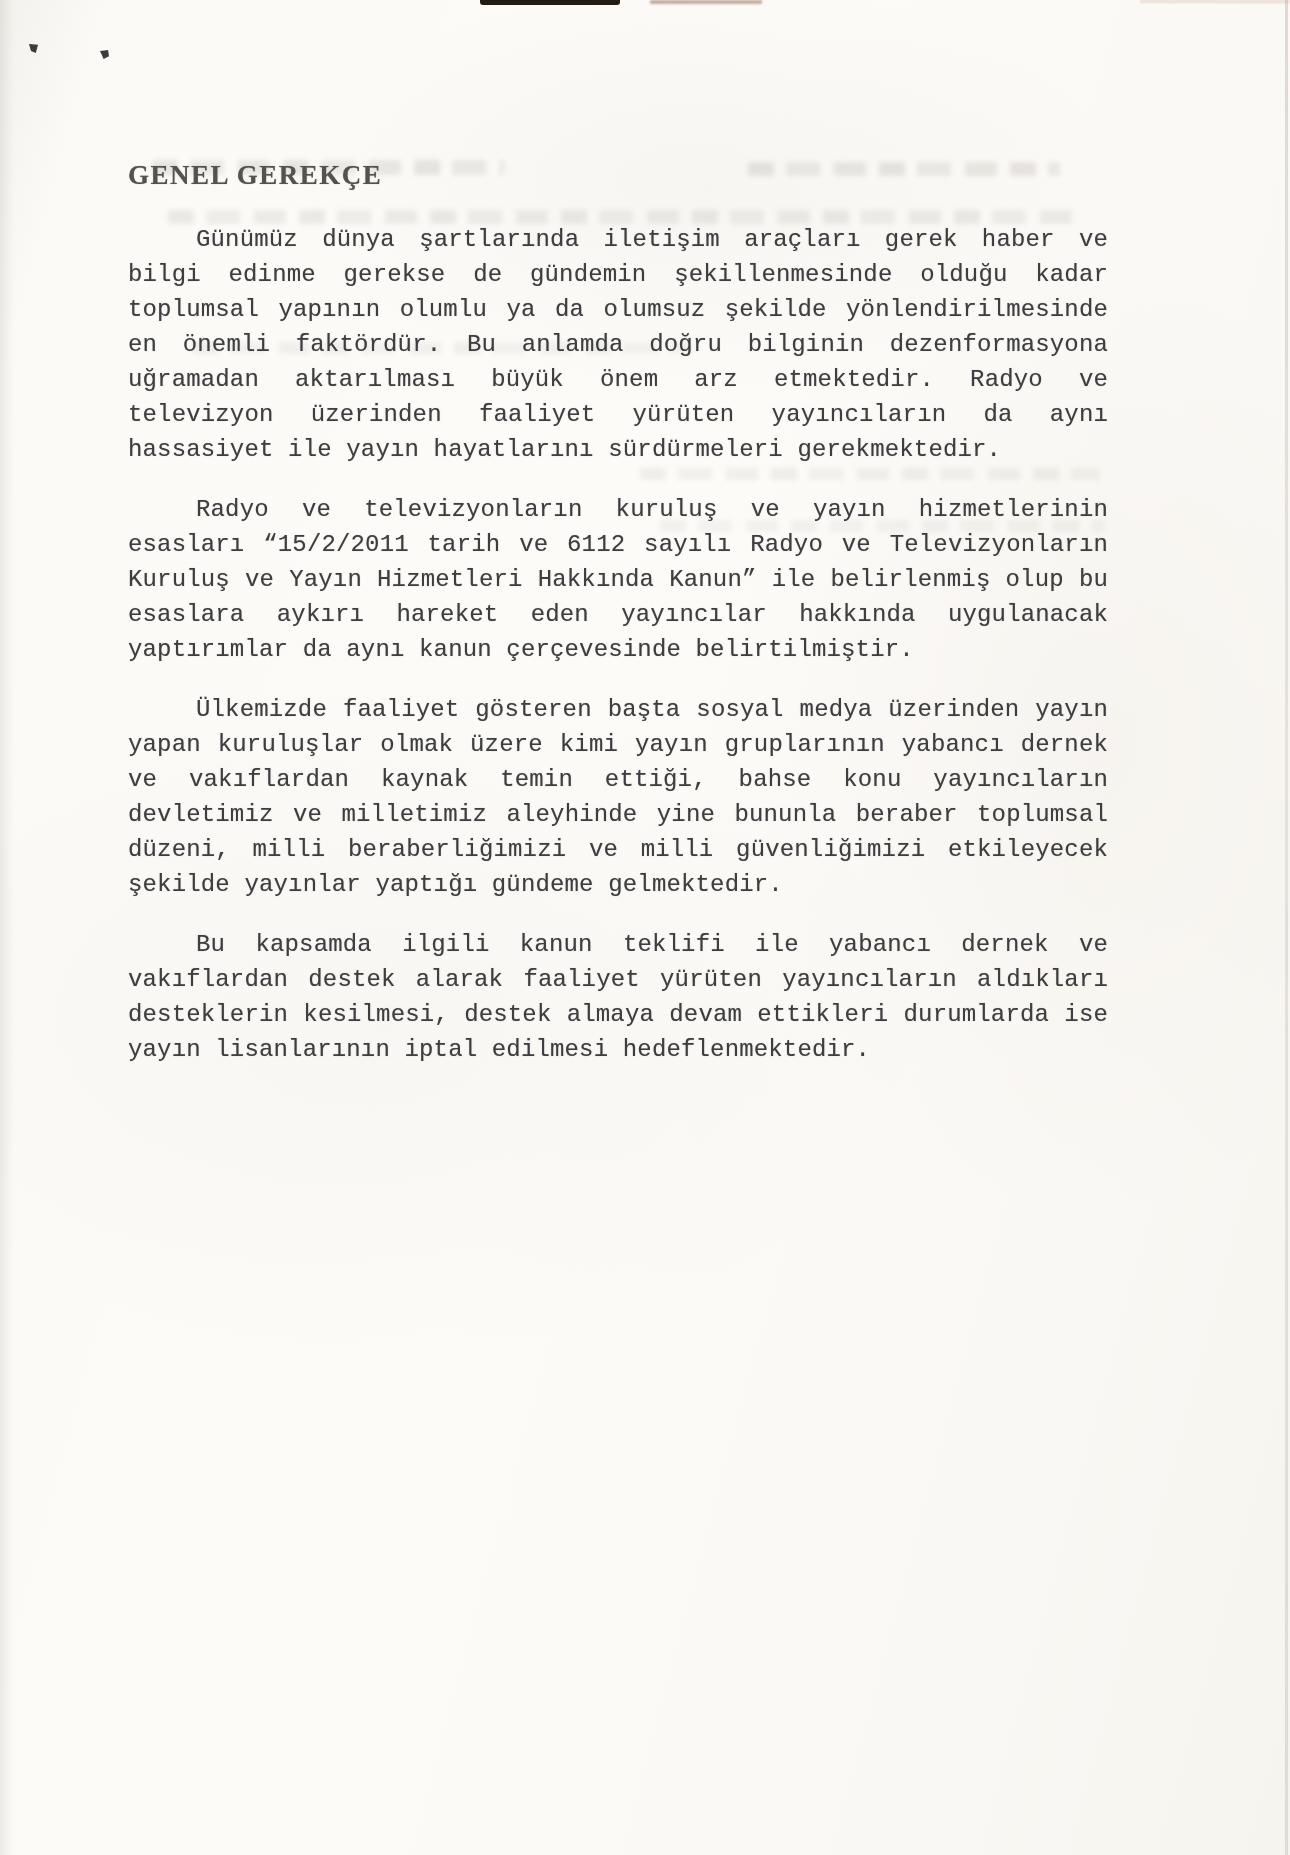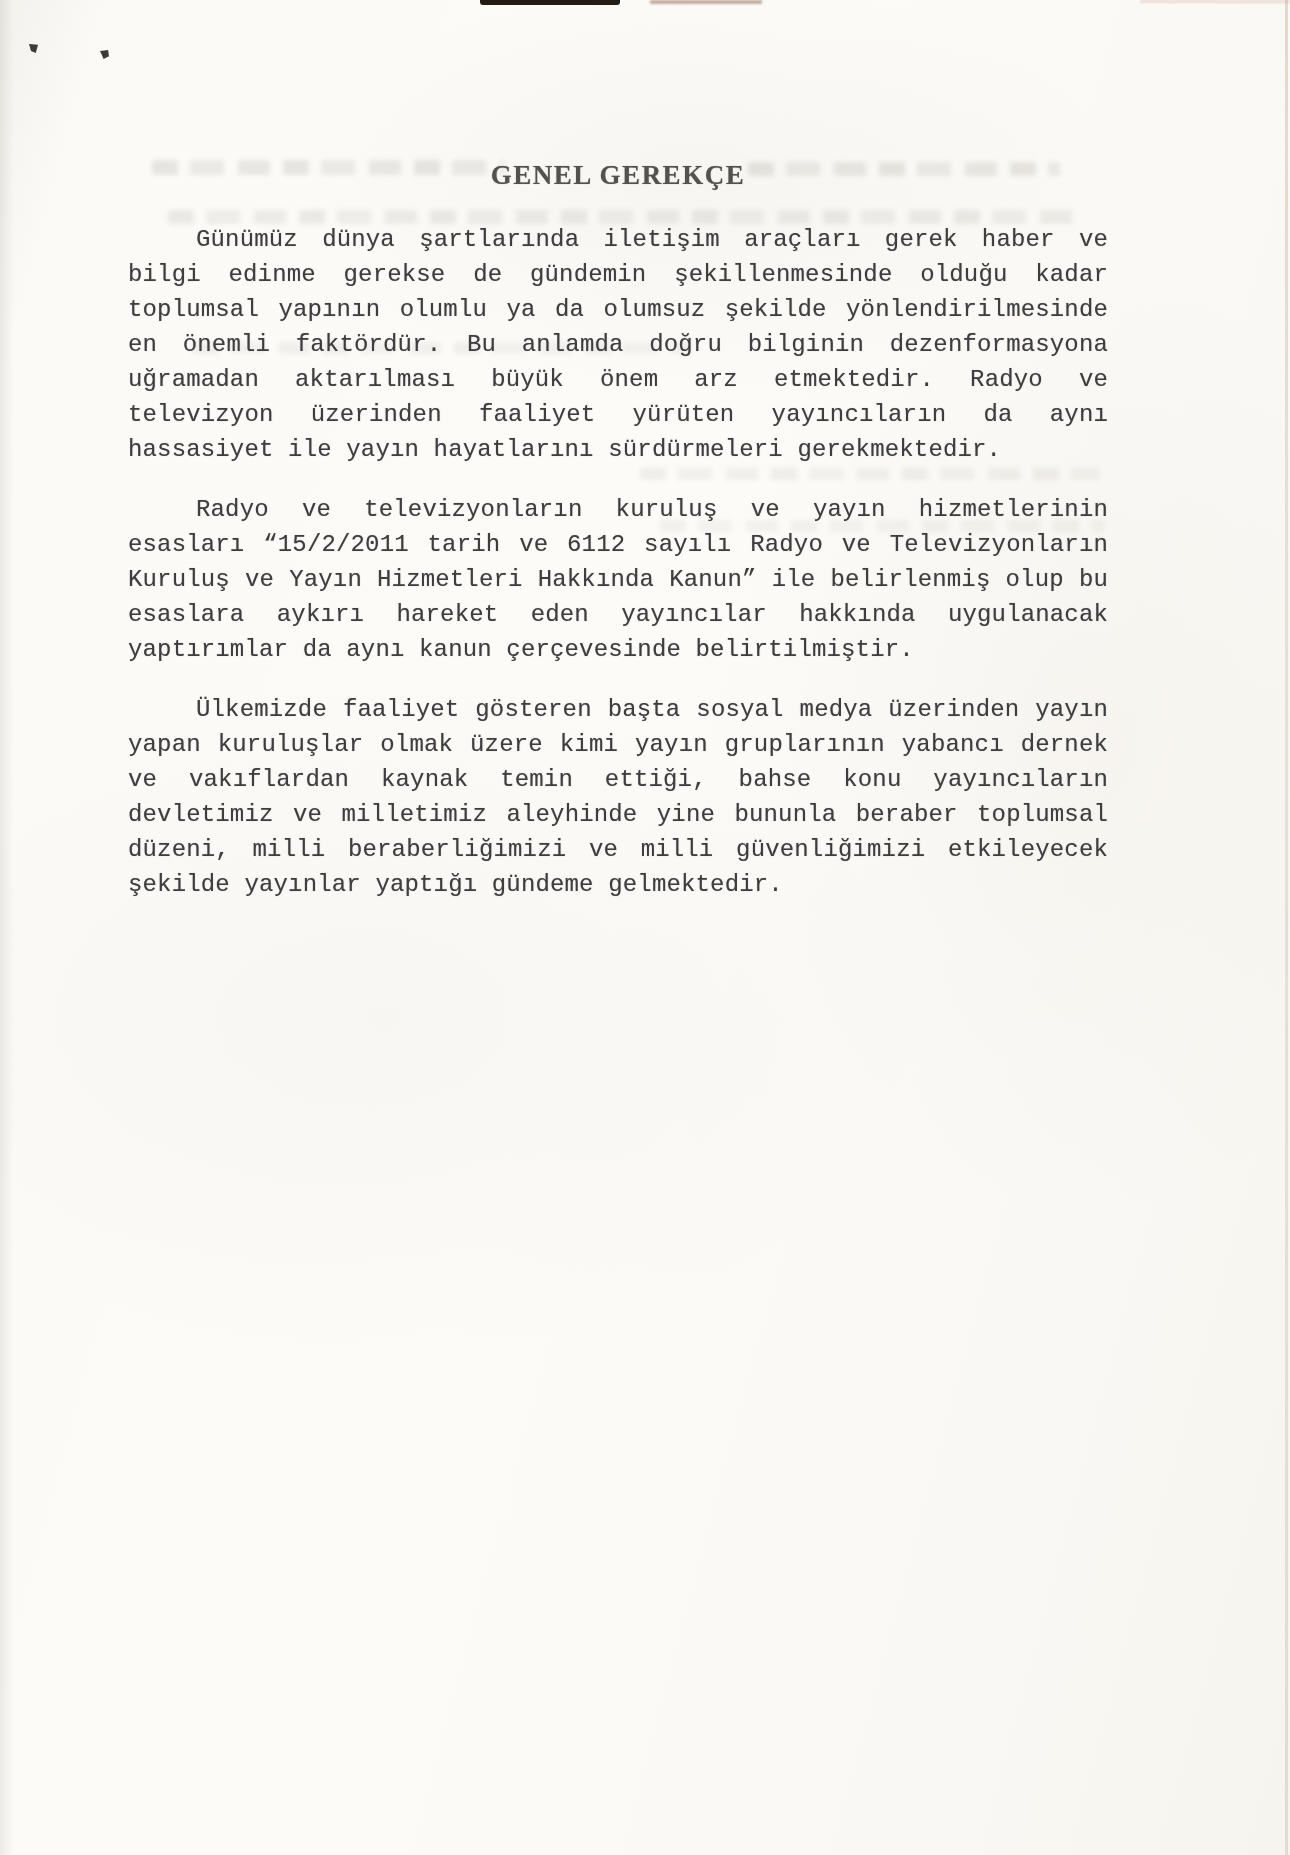--- a/index.html
+++ b/index.html
@@ -77,21 +77,21 @@
   .ghost-3 { left: 168px;  top: 210px; width: 915px; height: 14px; opacity: 0.26; }
   .ghost-4 { left: 192px;  top: 342px; width: 500px; height: 12px; opacity: 0.18; }
   .ghost-5 { left: 640px;  top: 468px; width: 460px; height: 12px; opacity: 0.20; }
   .ghost-6 { left: 660px;  top: 520px; width: 445px; height: 12px; opacity: 0.16; }
 
   .doc-title {
     position: absolute;
     left: 128px;
     top: 160px;
     width: 980px;
-    text-align: center;
+    text-align: left;
     font-size: 27px;
     font-weight: bold;
     letter-spacing: 1.5px;
     color: #54524f;
     text-shadow: 0 0 1px rgba(84,82,79,0.55);
   }
 
   .doc-body {
     position: absolute;
     left: 128px;
@@ -131,15 +131,16 @@
   <div class="ghost ghost-4"></div>
   <div class="ghost ghost-5"></div>
   <div class="ghost ghost-6"></div>
 
   <div class="doc-title">GENEL GEREKÇE</div>
 
   <div class="doc-body">
     <p>Günümüz dünya şartlarında iletişim araçları gerek haber ve bilgi edinme gerekse de gündemin şekillenmesinde olduğu kadar toplumsal yapının olumlu ya da olumsuz şekilde yönlendirilmesinde en önemli faktördür. Bu anlamda doğru bilginin dezenformasyona uğramadan aktarılması büyük önem arz etmektedir. Radyo ve televizyon üzerinden faaliyet yürüten yayıncıların da aynı hassasiyet ile yayın hayatlarını sürdürmeleri gerekmektedir.</p>
     <p>Radyo ve televizyonların kuruluş ve yayın hizmetlerinin esasları “15/2/2011 tarih ve 6112 sayılı Radyo ve Televizyonların Kuruluş ve Yayın Hizmetleri Hakkında Kanun” ile belirlenmiş olup bu esaslara aykırı hareket eden yayıncılar hakkında uygulanacak yaptırımlar da aynı kanun çerçevesinde belirtilmiştir.</p>
     <p>Ülkemizde faaliyet gösteren başta sosyal medya üzerinden yayın yapan kuruluşlar olmak üzere kimi yayın gruplarının yabancı dernek ve vakıflardan kaynak temin ettiği, bahse konu yayıncıların devletimiz ve milletimiz aleyhinde yine bununla beraber toplumsal düzeni, milli beraberliğimizi ve milli güvenliğimizi etkileyecek şekilde yayınlar yaptığı gündeme gelmektedir.</p>
+    <p>Bu kapsamda ilgili kanun teklifi ile yabancı dernek ve vakıflardan destek alarak faaliyet yürüten yayıncıların aldıkları desteklerin kesilmesi, destek almaya devam ettikleri durumlarda ise yayın lisanlarının iptal edilmesi hedeflenmektedir.</p>
   </div>
 
 </div>
 
 </body></html>

